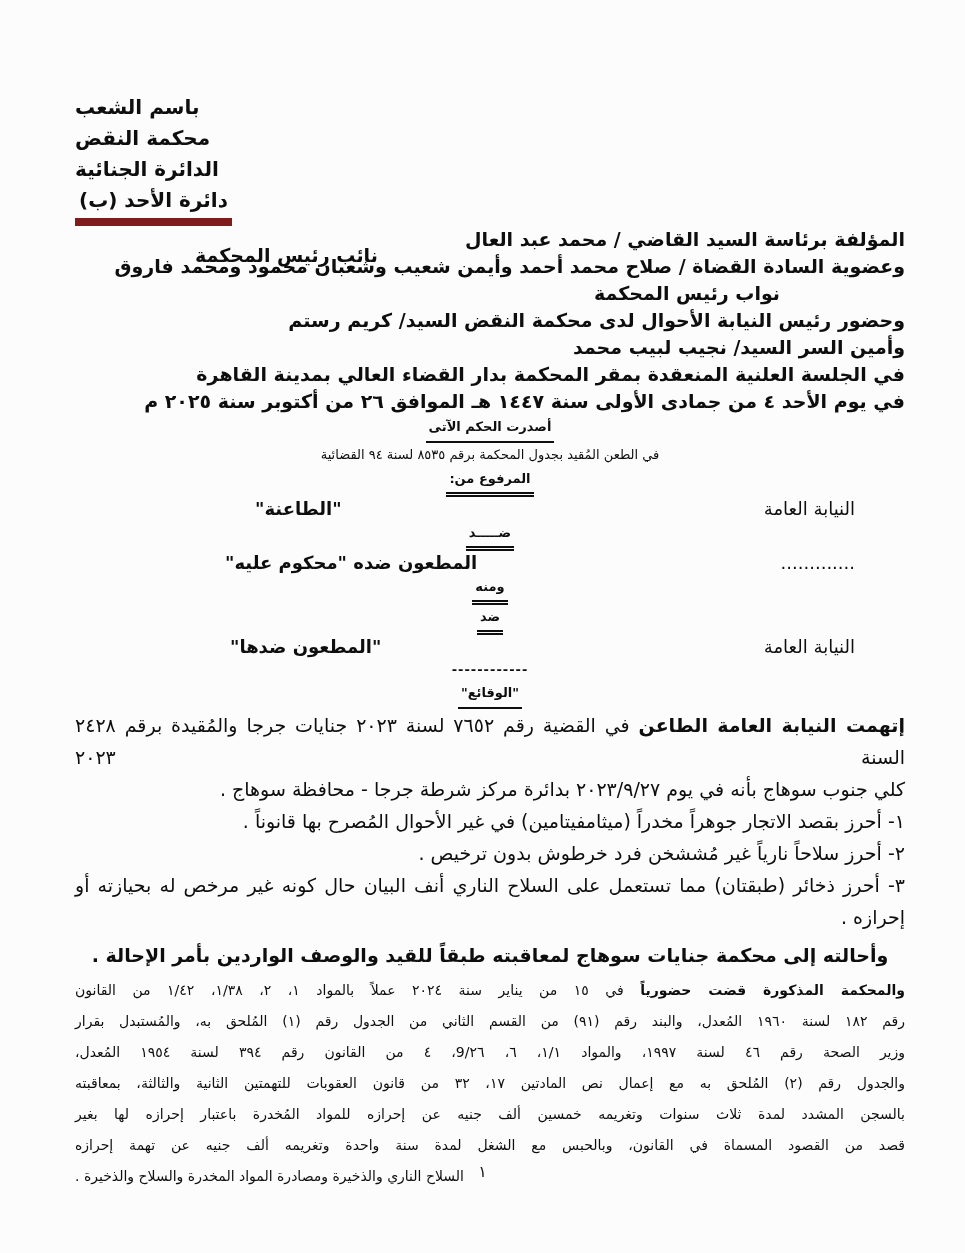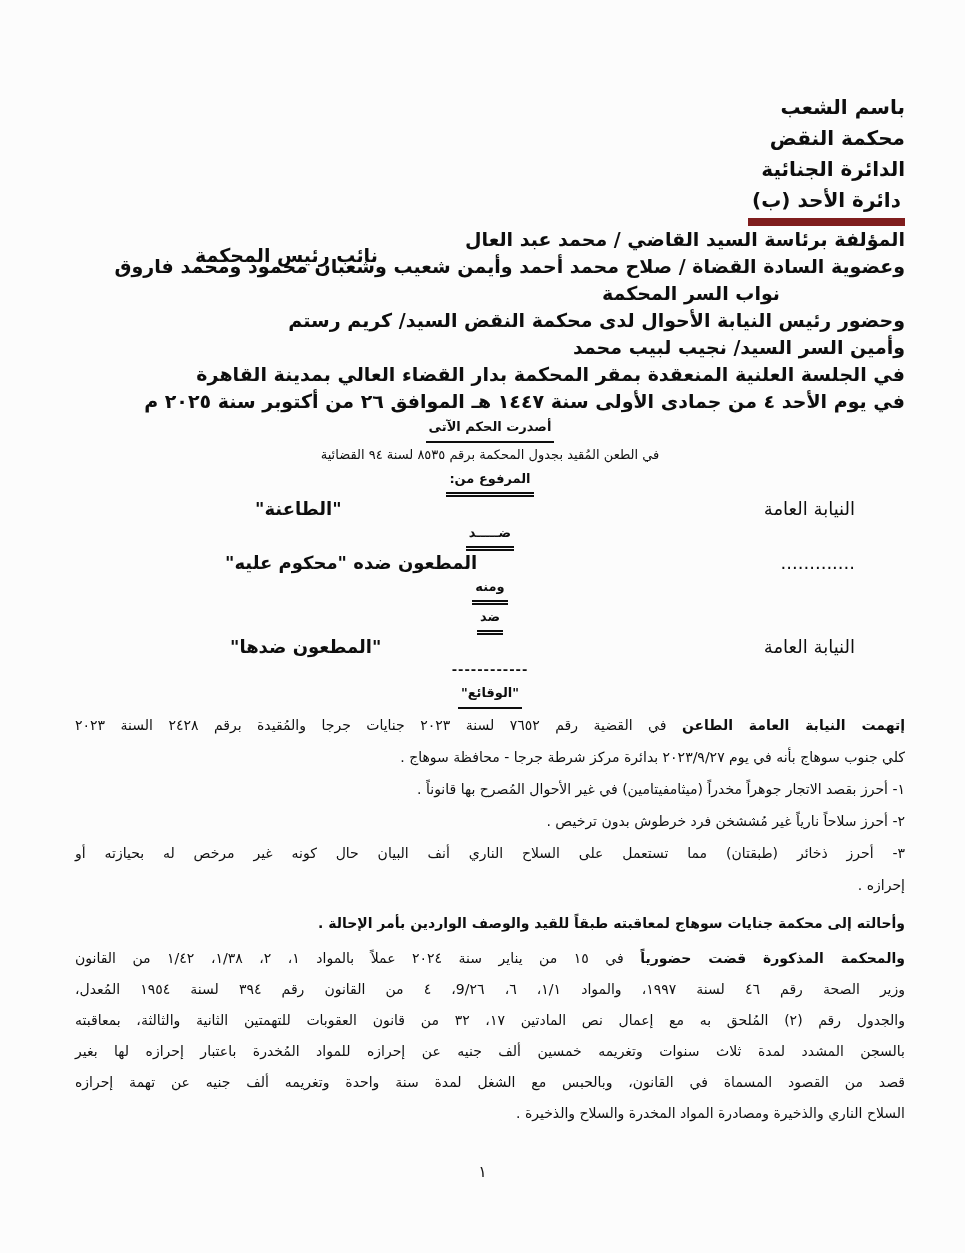--- a/index.html
+++ b/index.html
@@ -3,46 +3,46 @@
 <meta charset="utf-8">
 <style>
   html,body{margin:0;padding:0;background:#e8e8e8;}
   .page{
     width:965px;height:1253px;background:#fcfcfc;color:#0e0e0e;
     position:relative;direction:rtl;margin:0 auto;overflow:hidden;
     font-family:"DejaVu Sans", sans-serif;
   }
   .col{padding:92px 60px 0 75px;}
   
-  .hline{text-align:right;font-weight:bold;font-size:20px;line-height:31px;}
+  .hline{text-align:left;font-weight:bold;font-size:20px;line-height:31px;}
   .u-thick{display:inline-block;border-bottom:8px solid #7f1d1d;padding:0 4px 2px;}
   
   .pline{font-size:19px;font-weight:bold;line-height:27px;text-align:right;position:relative;}
   .tail-1{position:absolute;left:0;width:100%;}
   .tail-1 .tl{position:absolute;left:120px;top:16px;}
   .tail-2{padding-right:0;text-align:right;}
   .tail-2 .tl{display:inline-block;margin-right:125px;}
   
   .mid{font-size:13px;line-height:24px;text-align:center;}
   .mid.b{font-weight:bold;}
   .u-solid{display:inline-block;border-bottom:2px solid #0e0e0e;padding:0 3px 2px;}
   .u-dbl{display:inline-block;border-bottom:5px double #0e0e0e;padding:0 3px 1px;}
   .prow{position:relative;font-size:18px;line-height:24px;text-align:right;}
   .prow .name-ind{position:absolute;right:50px;top:0;}
   .prow .cap{font-weight:bold;position:absolute;top:0;}
   .cap-1{left:180px;}
   .cap-2{left:150px;}
   .cap-3{left:155px;}
   .sep{font-weight:bold;letter-spacing:1px;line-height:22px;}
   
-  .bline{font-size:14px;line-height:32px;text-align:right;}
+  .bline{font-size:19px;line-height:32px;text-align:right;}
   .j{text-align:justify;text-align-last:justify;}
   .b{font-weight:bold;}
   .vline{font-size:14px;line-height:31px;}
-  .mt6{margin-top:6px;}
+  .mt6{margin-top:6px;text-align:center;}
   .mt4{margin-top:4px;}
   .pagenum{position:absolute;top:1162px;left:0;right:0;text-align:center;font-size:16px;color:#1a1a1a;}
 </style>
 </head>
 <body>
 
 <div class="page">
   <div class="col">
 
     <div class="hline">باسم الشعب</div>
@@ -51,21 +51,21 @@
     <div class="hline"><span class="u-thick">دائرة الأحد (ب)</span></div>
 
     <div class="pline">
       <span>المؤلفة برئاسة السيد القاضي / محمد عبد العال</span>
       <span class="tail-1">
           <span class="tl">نائب رئيس المحكمة</span>
         </span>
     </div>
     <div class="pline">وعضوية السادة القضاة / صلاح محمد أحمد وأيمن شعيب وشعبان محمود ومحمد فاروق</div>
     <div class="pline tail-2">
-      <span class="tl">نواب السر المحكمة</span>
+      <span class="tl">نواب رئيس المحكمة</span>
     </div>
     <div class="pline">وحضور رئيس النيابة الأحوال لدى محكمة النقض السيد/ كريم رستم</div>
     <div class="pline">وأمين السر السيد/ نجيب لبيب محمد</div>
     <div class="pline">في الجلسة العلنية المنعقدة بمقر المحكمة بدار القضاء العالي بمدينة القاهرة</div>
     <div class="pline">في يوم الأحد ٤ من جمادى الأولى سنة ١٤٤٧ هـ الموافق ٢٦ من أكتوبر سنة ٢٠٢٥ م</div>
 
     <div class="mid b"><span class="u-solid">أصدرت الحكم الآتى</span></div>
     <div class="mid">في الطعن المُقيد بجدول المحكمة برقم ٨٥٣٥ لسنة ٩٤ القضائية</div>
     <div class="mid b"><span class="u-dbl">المرفوع من:</span></div>
 
@@ -97,22 +97,23 @@
     <div class="bline">١- أحرز بقصد الاتجار جوهراً مخدراً (ميثامفيتامين) في غير الأحوال المُصرح بها قانوناً .</div>
     <div class="bline">٢- أحرز سلاحاً نارياً غير مُششخن فرد خرطوش بدون ترخيص .</div>
     <div class="bline j">٣- أحرز ذخائر (طبقتان) مما تستعمل على السلاح الناري أنف البيان حال كونه غير مرخص له بحيازته أو</div>
     <div class="bline">إحرازه .</div>
 
     <div class="bline b mt6">وأحالته إلى محكمة جنايات سوهاج لمعاقبته طبقاً للقيد والوصف الواردين بأمر الإحالة .</div>
 
     <div class="vline j mt4">
       <span class="b">والمحكمة المذكورة قضت حضورياً</span><span> في ١٥ من يناير سنة ٢٠٢٤ عملاً بالمواد ١، ٢، ١/٣٨، ١/٤٢ من القانون</span>
     </div>
+    <div class="vline j">رقم ١٨٢ لسنة ١٩٦٠ المُعدل، والبند رقم (٩١) من القسم الثاني من الجدول رقم (١) المُلحق به، والمُستبدل بقرار</div>
     <div class="vline j">وزير الصحة رقم ٤٦ لسنة ١٩٩٧، والمواد ١/١، ٦، 9/٢٦، ٤ من القانون رقم ٣٩٤ لسنة ١٩٥٤ المُعدل،</div>
     <div class="vline j">والجدول رقم (٢) المُلحق به مع إعمال نص المادتين ١٧، ٣٢ من قانون العقوبات للتهمتين الثانية والثالثة، بمعاقبته</div>
     <div class="vline j">بالسجن المشدد لمدة ثلاث سنوات وتغريمه خمسين ألف جنيه عن إحرازه للمواد المُخدرة باعتبار إحرازه لها بغير</div>
     <div class="vline j">قصد من القصود المسماة في القانون، وبالحبس مع الشغل لمدة سنة واحدة وتغريمه ألف جنيه عن تهمة إحرازه</div>
-    <div class="vline" style="text-align:right;">السلاح الناري والذخيرة ومصادرة المواد المخدرة والسلاح والذخيرة .</div>
+    <div class="vline" style="text-align:left;">السلاح الناري والذخيرة ومصادرة المواد المخدرة والسلاح والذخيرة .</div>
 
   </div>
 
   <div class="pagenum">١</div>
 </div>
 
 </body></html>

